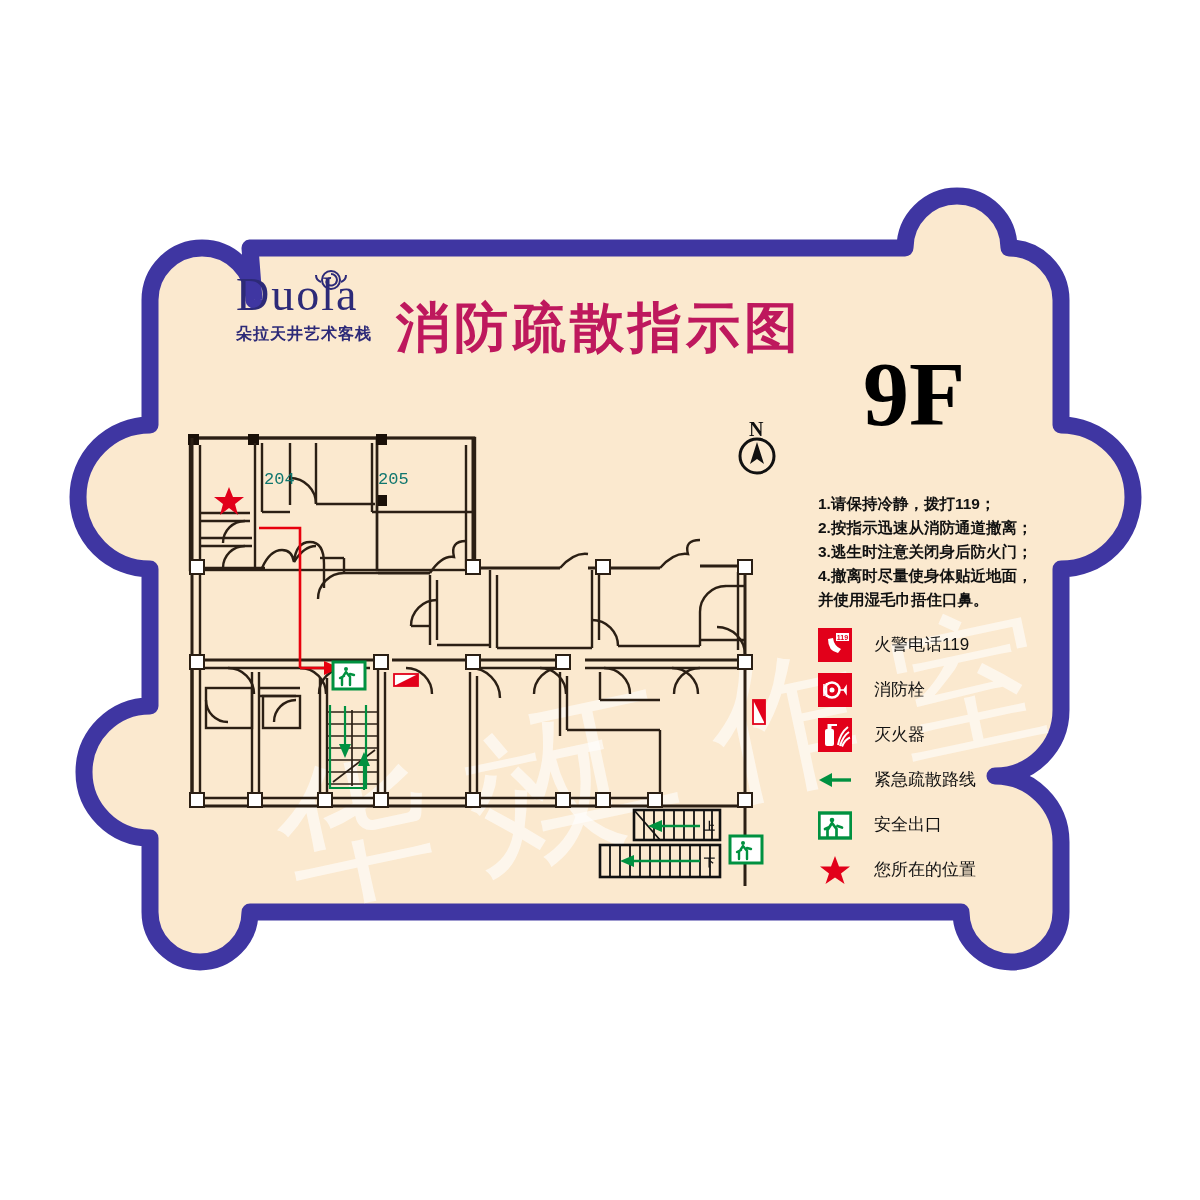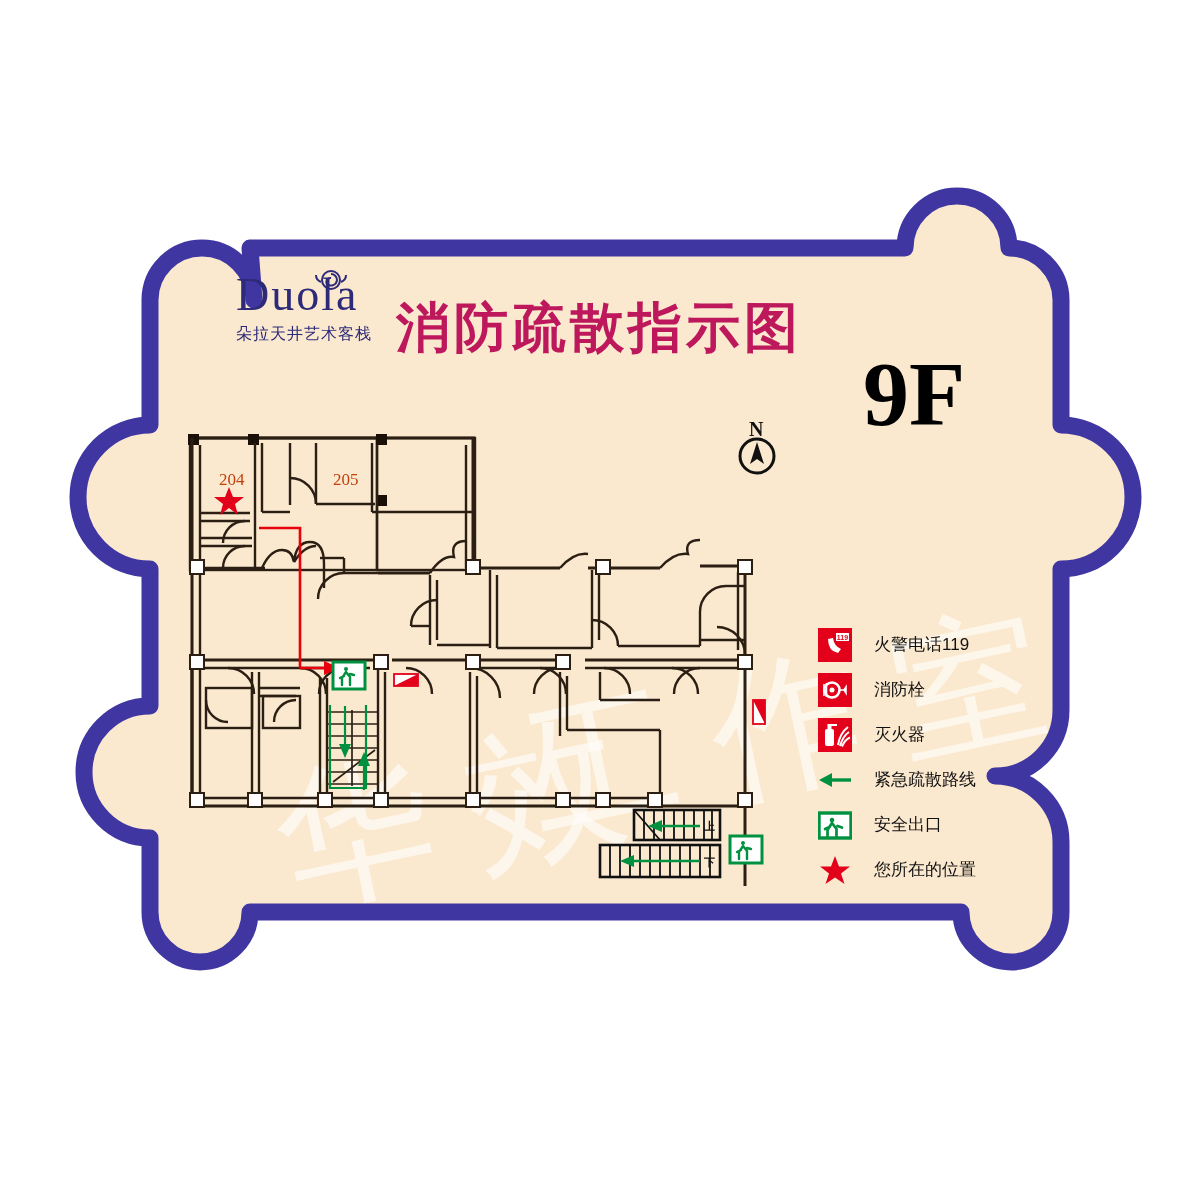--- a/index.html
+++ b/index.html
@@ -9,21 +9,21 @@
   #sign{position:absolute;left:0;top:0;width:1200px;height:1200px;}
   .svgroot{position:absolute;left:0;top:0;}
 
   
   .ov{position:absolute;}
 
   #logo-block{left:236px;top:272px;width:160px;text-align:left;}
   #logo-word{font-family:"Liberation Serif","DejaVu Serif",serif;
              font-size:46px;letter-spacing:2px;color:#2d2a78;line-height:1;
              position:relative;display:inline-block;}
-  #logo-sub{font-size:16px;font-weight:normal;color:#2d2a78;letter-spacing:1px;
+  #logo-sub{font-size:16px;font-weight:bold;color:#2d2a78;letter-spacing:1px;
             margin-top:6px;}
 
   #main-title{left:396px;top:300px;font-size:54px;font-weight:bold;
               color:#be185d;letter-spacing:4px;line-height:1;}
 
   #floor-label{left:838px;top:348px;font-family:"Liberation Serif","DejaVu Serif",serif;
                font-size:92px;font-weight:bold;color:#000;line-height:1;margin-left:25px;}
 
   #compass-n{left:749px;top:418px;font-family:"Liberation Serif","DejaVu Serif",serif;
              font-size:20px;font-weight:bold;color:#111;}
@@ -32,22 +32,22 @@
               color:#0e9a4a;letter-spacing:1px;}
   #tips-list{left:818px;top:492px;width:235px;font-size:15.5px;
              color:#111;line-height:1.55;font-weight:bold;}
   #tips-list div{white-space:nowrap;}
 
   #legend{left:818px;top:622px;width:240px;}
   .lg-row{display:flex;align-items:center;height:45px;}
   .lg-ico{width:34px;height:34px;flex:0 0 34px;margin-right:22px;position:relative;}
   .lg-txt{font-size:17px;font-weight:normal;color:#111;white-space:nowrap;}
 
-  .rm-num{position:absolute;font-family:Liberation Serif, serif;
-          font-size:17px;color:#c2410c;}
+  .rm-num{position:absolute;font-family:Liberation Mono, monospace;
+          font-size:17px;color:#0f766e;margin-left:45px;}
   .up-dn{position:absolute;font-size:11px;font-weight:bold;color:#111;}
 </style>
 </head>
 <body>
 
 <div id="sign">
 
   <svg class="svgroot" width="1200" height="1200" viewBox="0 0 1200 1200">
     <defs>
       <clipPath id="plateclip">
@@ -335,20 +335,27 @@
     <div id="logo-sub">朵拉天井艺术客栈</div>
   </div>
 
   <div class="ov" id="main-title">消防疏散指示图</div>
 
   <div class="ov" id="floor-label">9F</div>
 
   <div class="ov" id="compass-n">N</div>
 
 
+  <div class="ov" id="tips-list">
+    <div>1.请保持冷静，拨打119；</div>
+    <div>2.按指示迅速从消防通道撤离；</div>
+    <div>3.逃生时注意关闭身后防火门；</div>
+    <div>4.撤离时尽量使身体贴近地面，</div>
+    <div>并使用湿毛巾捂住口鼻。</div>
+  </div>
 
   <div class="ov" id="legend">
 
     <div class="lg-row">
       <div class="lg-ico">
         <svg width="34" height="34" viewBox="0 0 34 34">
           <rect width="34" height="34" fill="#e2001a"></rect>
           <path d="M10,11 q0,12 10,14 l3,-4 q-7,-3 -8,-11 z" fill="#fff"></path>
           <rect x="18" y="5" width="13" height="8" fill="#fff"></rect>
           <text x="24.5" y="11.8" font-size="7" font-weight="bold" fill="#e2001a" text-anchor="middle" font-family="'Liberation Sans',sans-serif">119</text>

